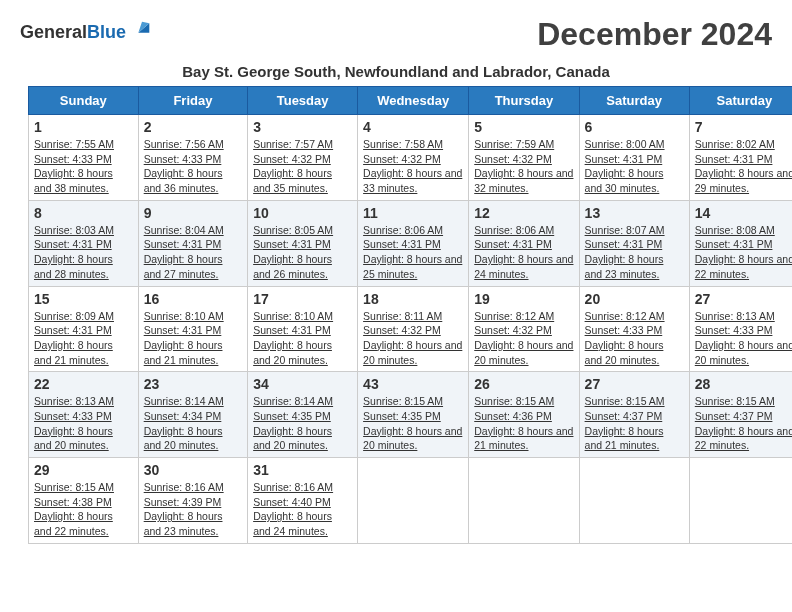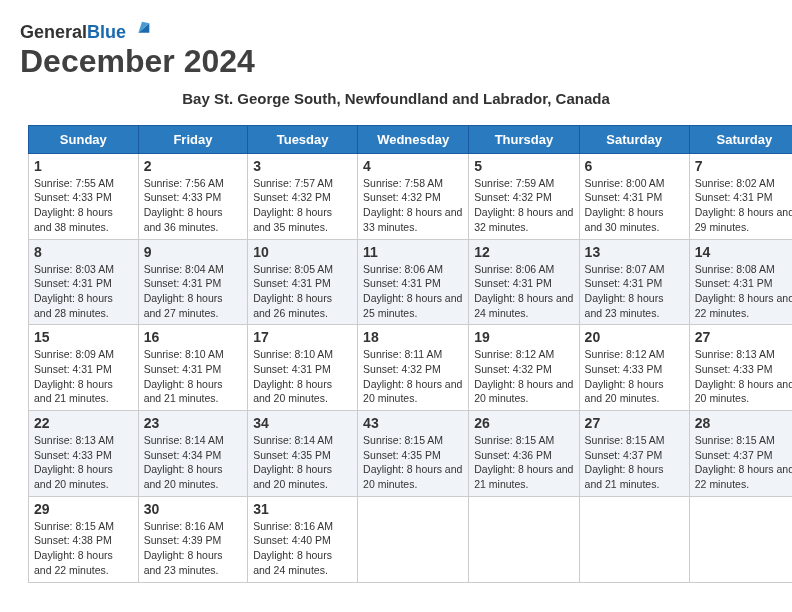--- a/index.html
+++ b/index.html
@@ -9,21 +9,20 @@
       width: 792px;
       min-height: 612px;
       padding: 10px;
     }
     .header-area {
       display: flex;
       justify-content: space-between;
       align-items: flex-start;
       margin-bottom: 4px;
       padding: 6px 10px;
-      flex-direction: column;
     }
     .logo {
       display: flex;
       align-items: center;
       gap: 2px;
     }
     .logo-text {
       font-size: 18px;
       font-weight: bold;
       line-height: 1.1;
@@ -38,21 +37,21 @@
       font-size: 32px;
       font-weight: bold;
       color: #404040;
       text-align: right;
     }
     .subtitle {
       text-align: center;
       font-size: 15px;
       font-weight: bold;
       color: #333;
-      margin-bottom: 18px;
+      margin-bottom: 6px;
     }
     .calendar-table {
       width: 100%;
       border-collapse: collapse;
       font-size: 11px;
       margin-left: 18px;
     }
     .calendar-table thead tr th {
       background-color: #2a7abf;
       color: #fff;
@@ -77,20 +76,21 @@
       font-size: 14px;
       font-weight: bold;
       color: #333;
       display: block;
       margin-bottom: 2px;
     }
     .day-info {
       color: #333;
       line-height: 1.4;
       font-size: 10.5px;
+      text-decoration: underline;
     }
     .empty-cell {
       background: #fff !important;
     }
   </style>
 </head>
 <body>
 
 <div class="header-area">
   <div class="logo">

